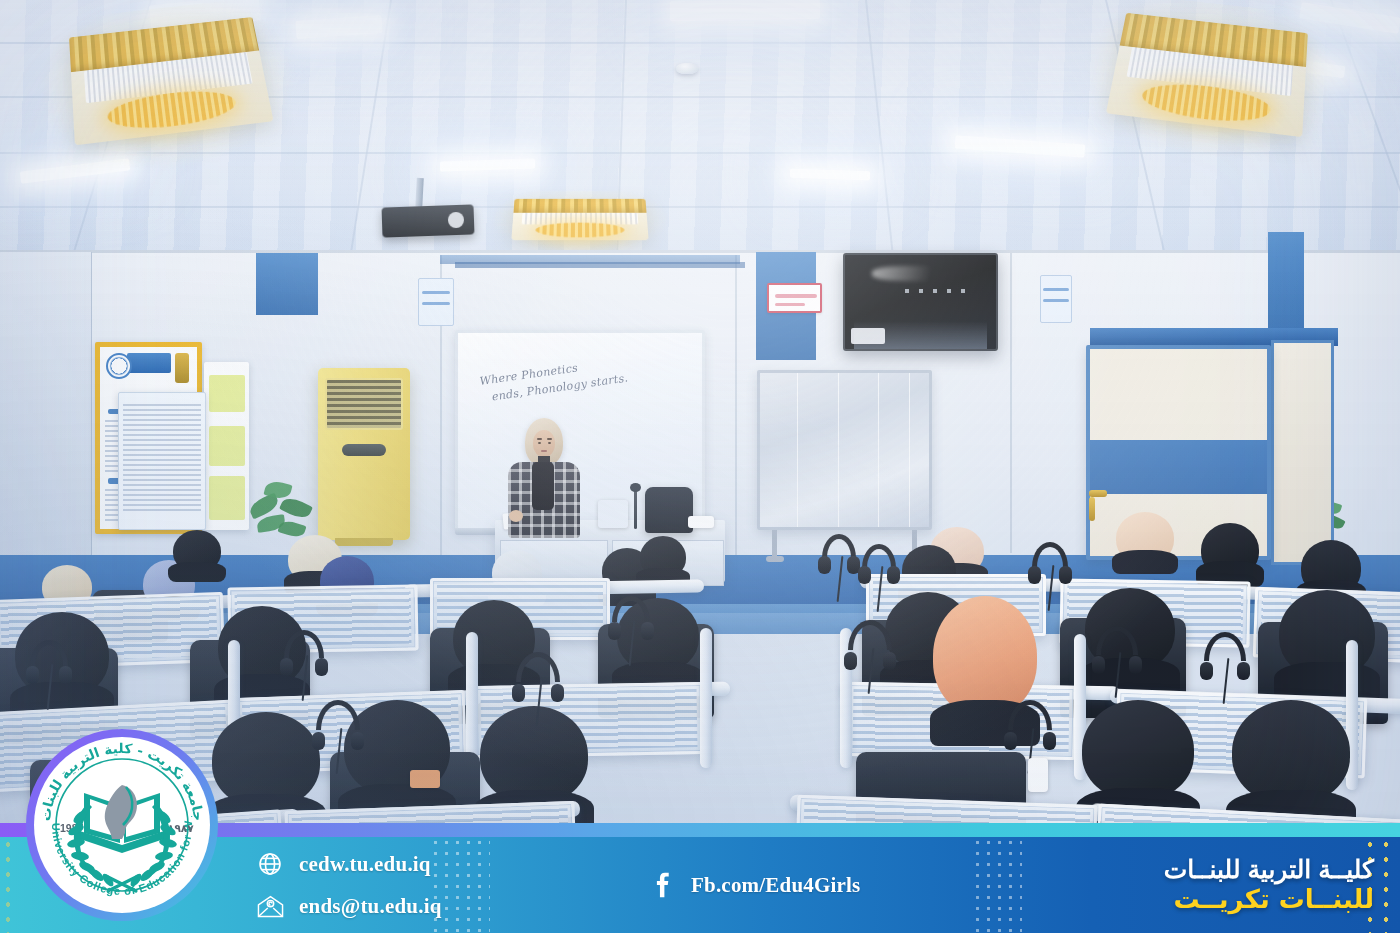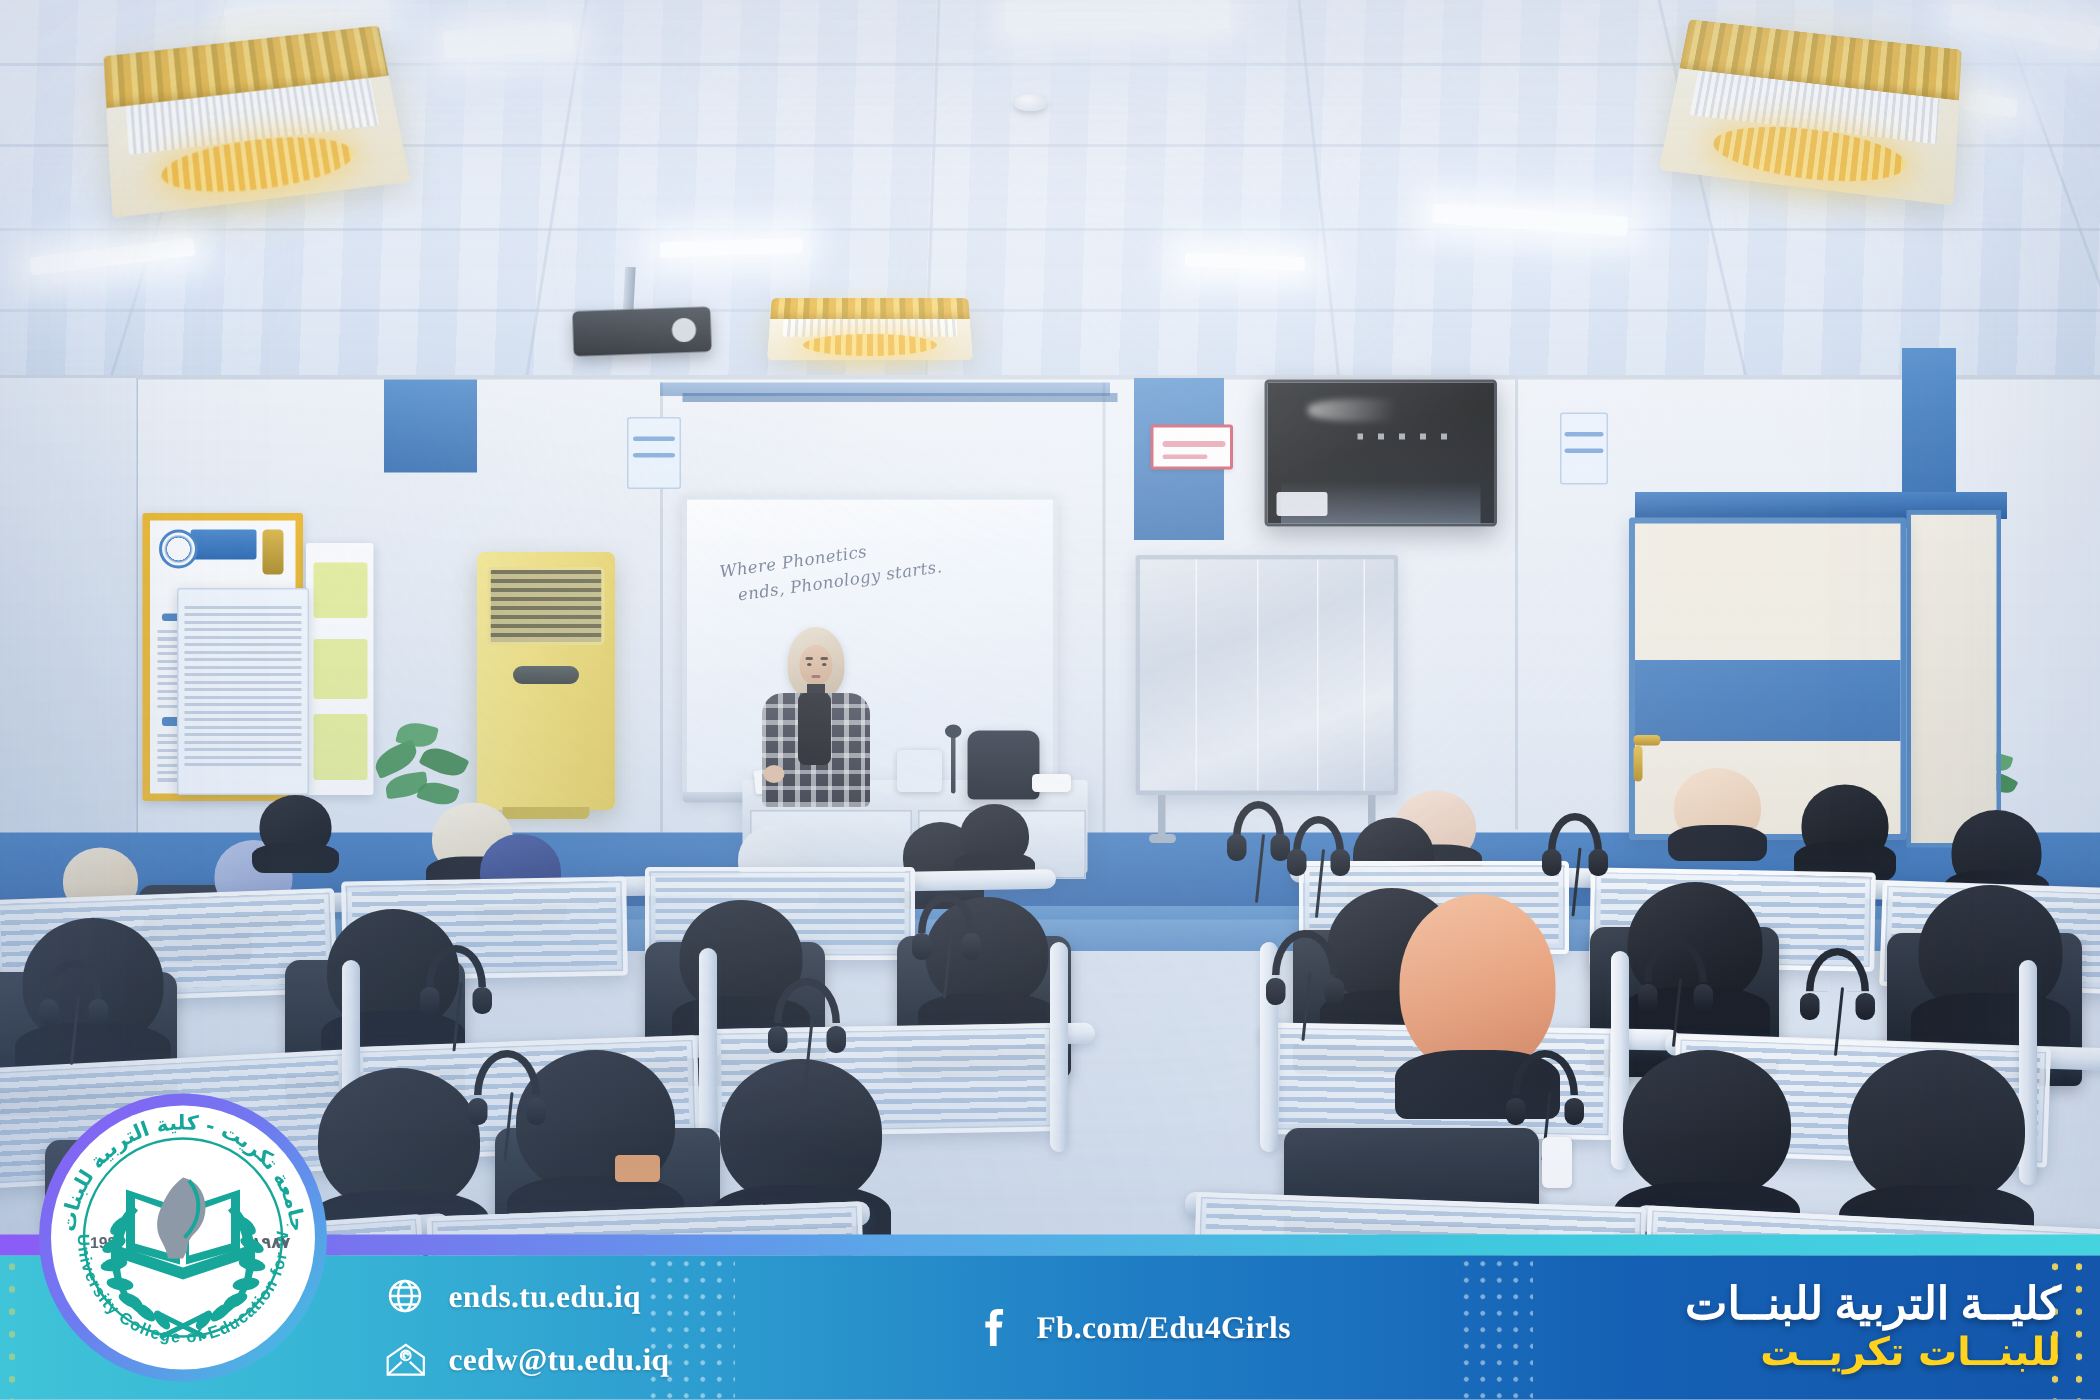--- a/index.html
+++ b/index.html
@@ -391,22 +391,22 @@
   .c-text{
     color:#ffffff;font-size:21px;font-weight:bold;letter-spacing:.2px;
     font-family:"Liberation Serif",serif;
     text-shadow:0 1px 2px rgba(0,0,0,.22);white-space:nowrap;
   }
   #brand-names{
     position:absolute;right:26px;top:0;height:96px;
     display:flex;flex-direction:column;align-items:flex-end;justify-content:center;gap:2px;
   }
   #college-name{
-    color:#ffffff;font-size:30px;font-weight:bold;line-height:1.08;
-    font-family:Liberation Serif, serif;direction:rtl;
+    color:#ffffff;font-size:25px;font-weight:bold;line-height:1.08;
+    font-family:Liberation Sans, sans-serif;direction:rtl;
     text-shadow:0 2px 4px rgba(0,0,0,.3);
   }
   #university-name{
     color:#ffd21e;font-size:26px;font-weight:bold;line-height:1.08;
     font-family:"DejaVu Sans",sans-serif;direction:rtl;
     text-shadow:0 2px 4px rgba(0,0,0,.32);
   }
 
   
   #logo{
@@ -901,32 +901,32 @@
       <div class="contact-row">
         <span class="c-icon">
           <svg viewBox="0 0 24 24" width="26" height="26" fill="none" stroke="currentColor" stroke-width="1.5">
             <circle cx="12" cy="12" r="9.2"></circle>
             <ellipse cx="12" cy="12" rx="4.2" ry="9.2"></ellipse>
             <line x1="2.8" y1="12" x2="21.2" y2="12"></line>
             <line x1="4.4" y1="6.8" x2="19.6" y2="6.8"></line>
             <line x1="4.4" y1="17.2" x2="19.6" y2="17.2"></line>
           </svg>
         </span>
-        <span class="c-text">ends.tu.edu.iq</span>
+        <span class="c-text">cedw.tu.edu.iq</span>
       </div>
       <div class="contact-row">
         <span class="c-icon">
           <svg viewBox="0 0 26 22" width="27" height="23" fill="none" stroke="currentColor" stroke-width="1.4">
             <path d="M1.4 9.5 L13 1.4 L24.6 9.5 L24.6 20.6 L1.4 20.6 Z"></path>
             <path d="M1.4 20.6 L10.4 12.4 M24.6 20.6 L15.6 12.4"></path>
             <circle cx="13" cy="8.2" r="3.1"></circle>
             <path d="M14.5 8.2a1.5 1.5 0 1 0-1.5 1.5"></path>
           </svg>
         </span>
-        <span class="c-text">cedw@tu.edu.iq</span>
+        <span class="c-text">ends@tu.edu.iq</span>
       </div>
     </div>
 
     <div class="contact-col" style="left:648px;">
       <div class="contact-row">
         <span class="c-icon">
           <svg viewBox="0 0 24 24" width="26" height="26" fill="currentColor">
             <path d="M15.6 4.2h2.6V0.6h-3.4c-3 0-4.7 1.8-4.7 4.7v3H7.3v3.7h2.8V23.4h4.1V12h3.1l0.5-3.7h-3.6V6.1c0-1.2 0.4-1.9 1.4-1.9z"></path>
           </svg>
         </span>

